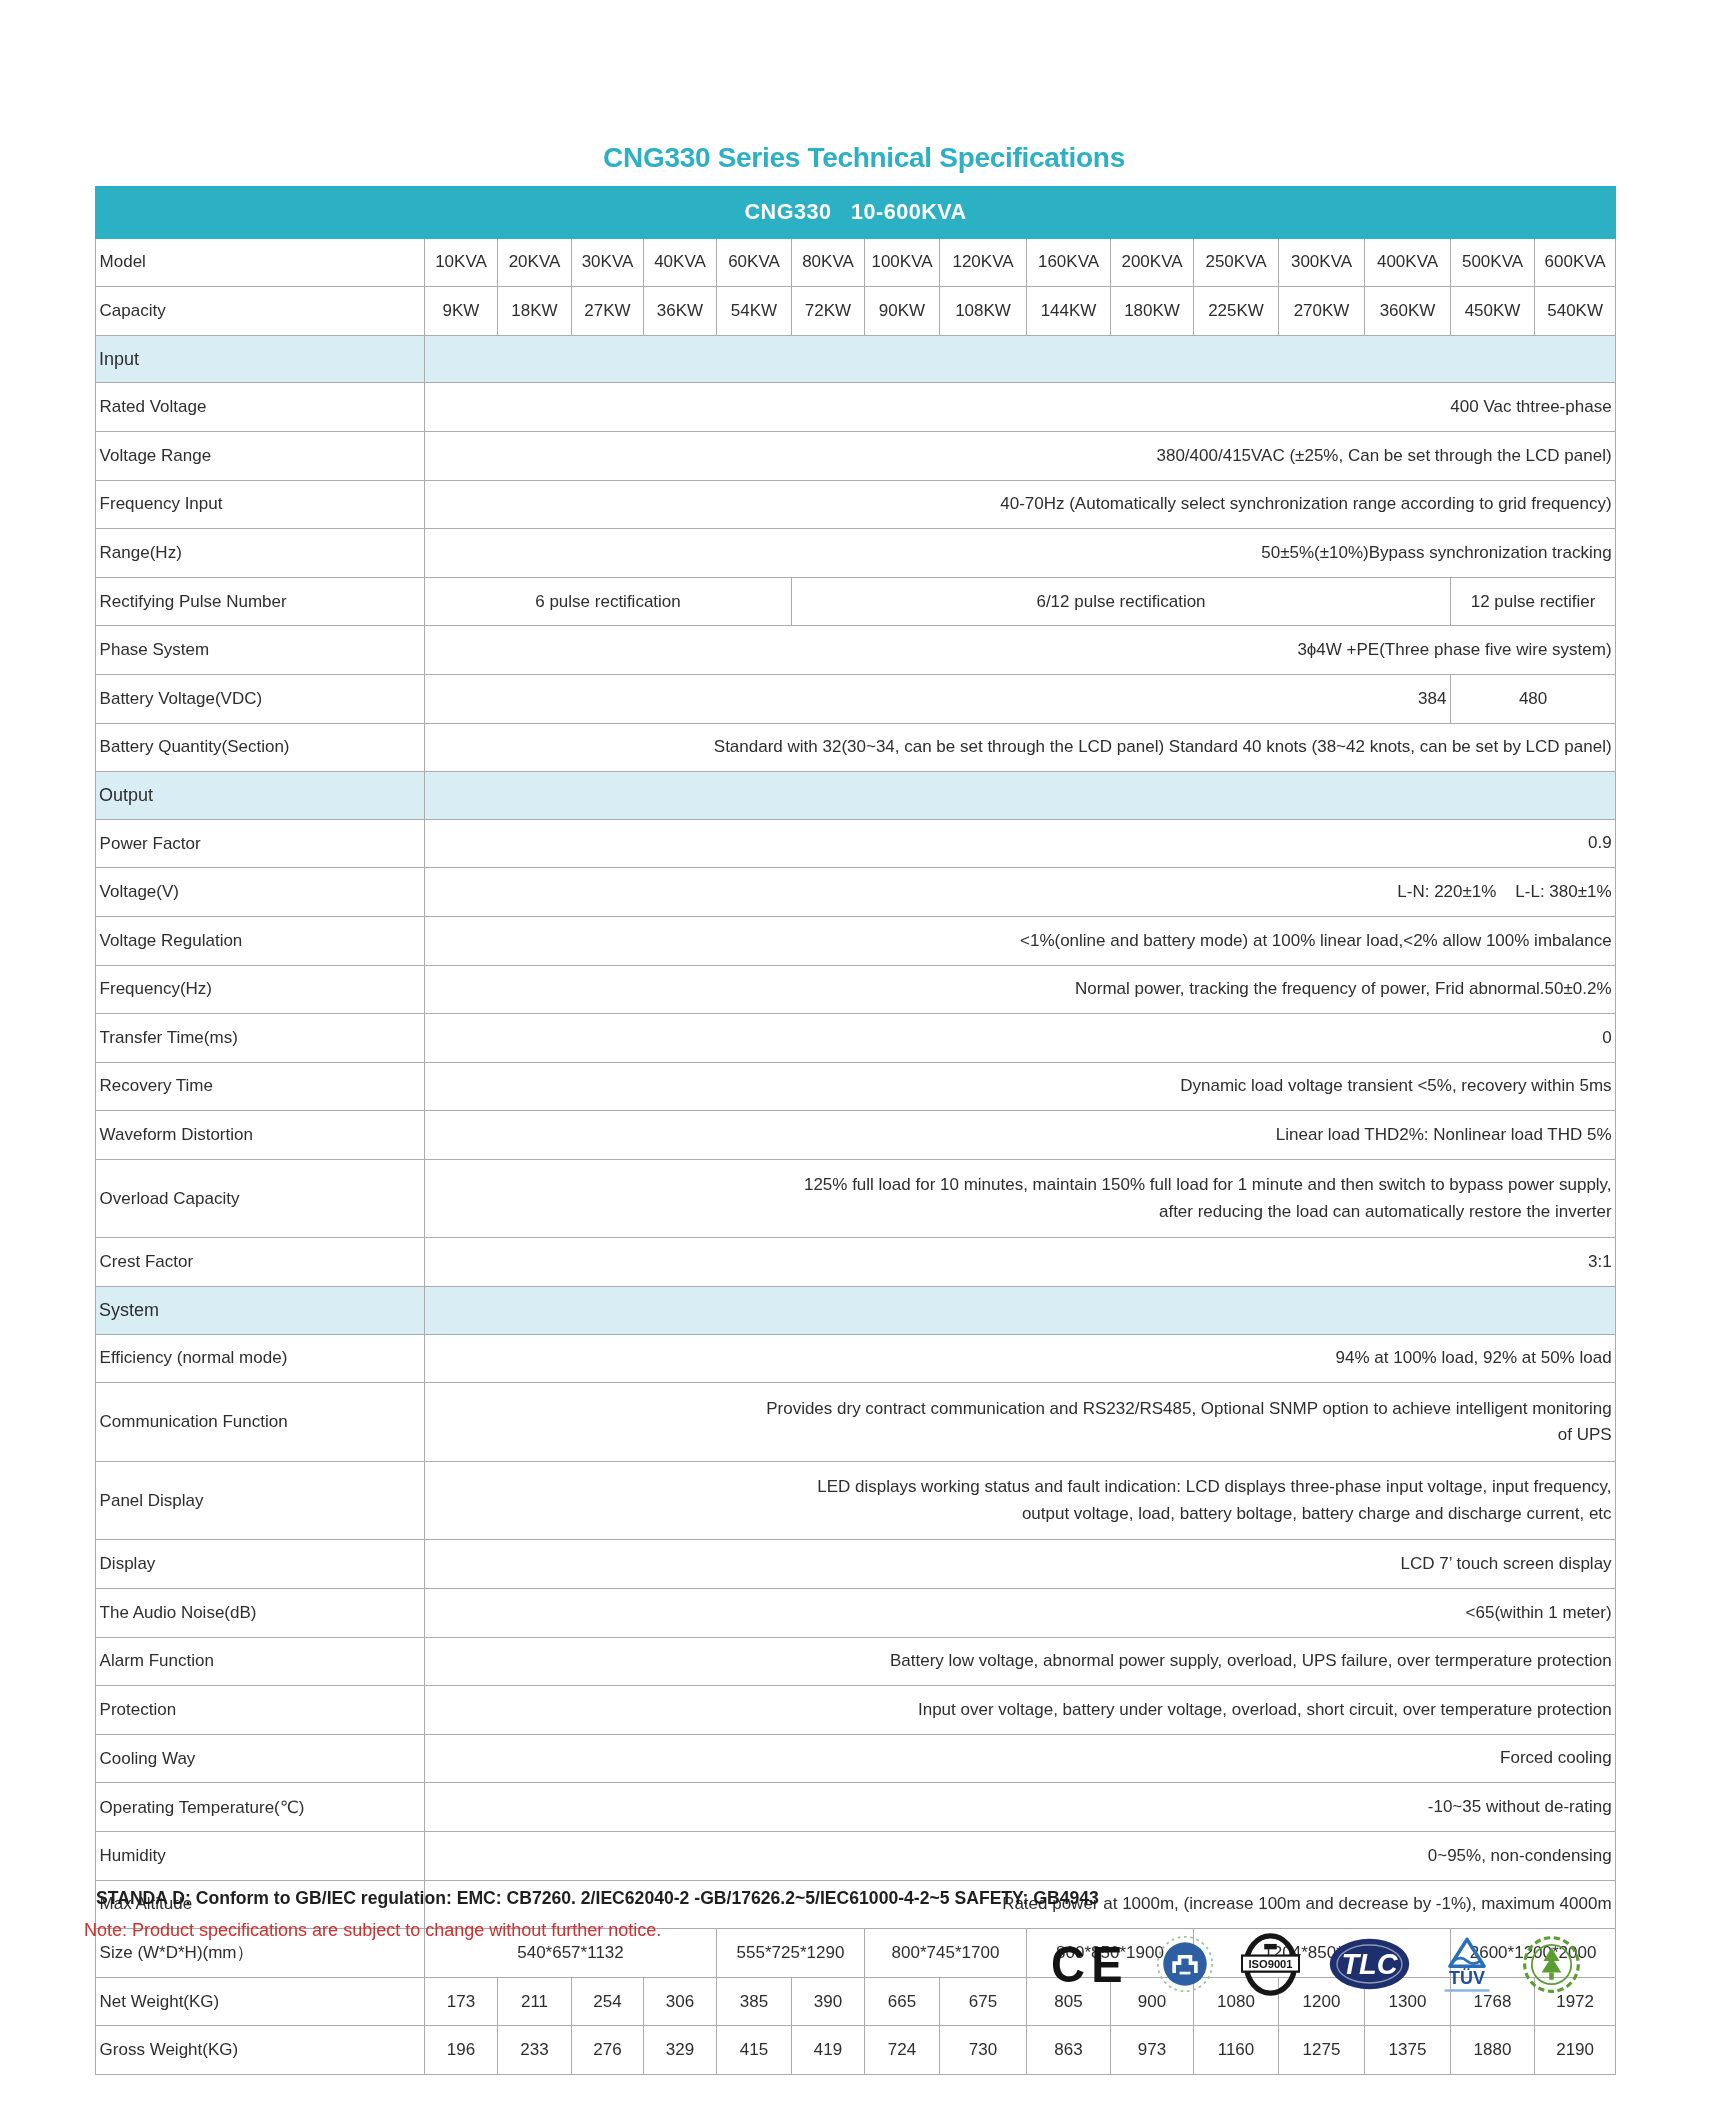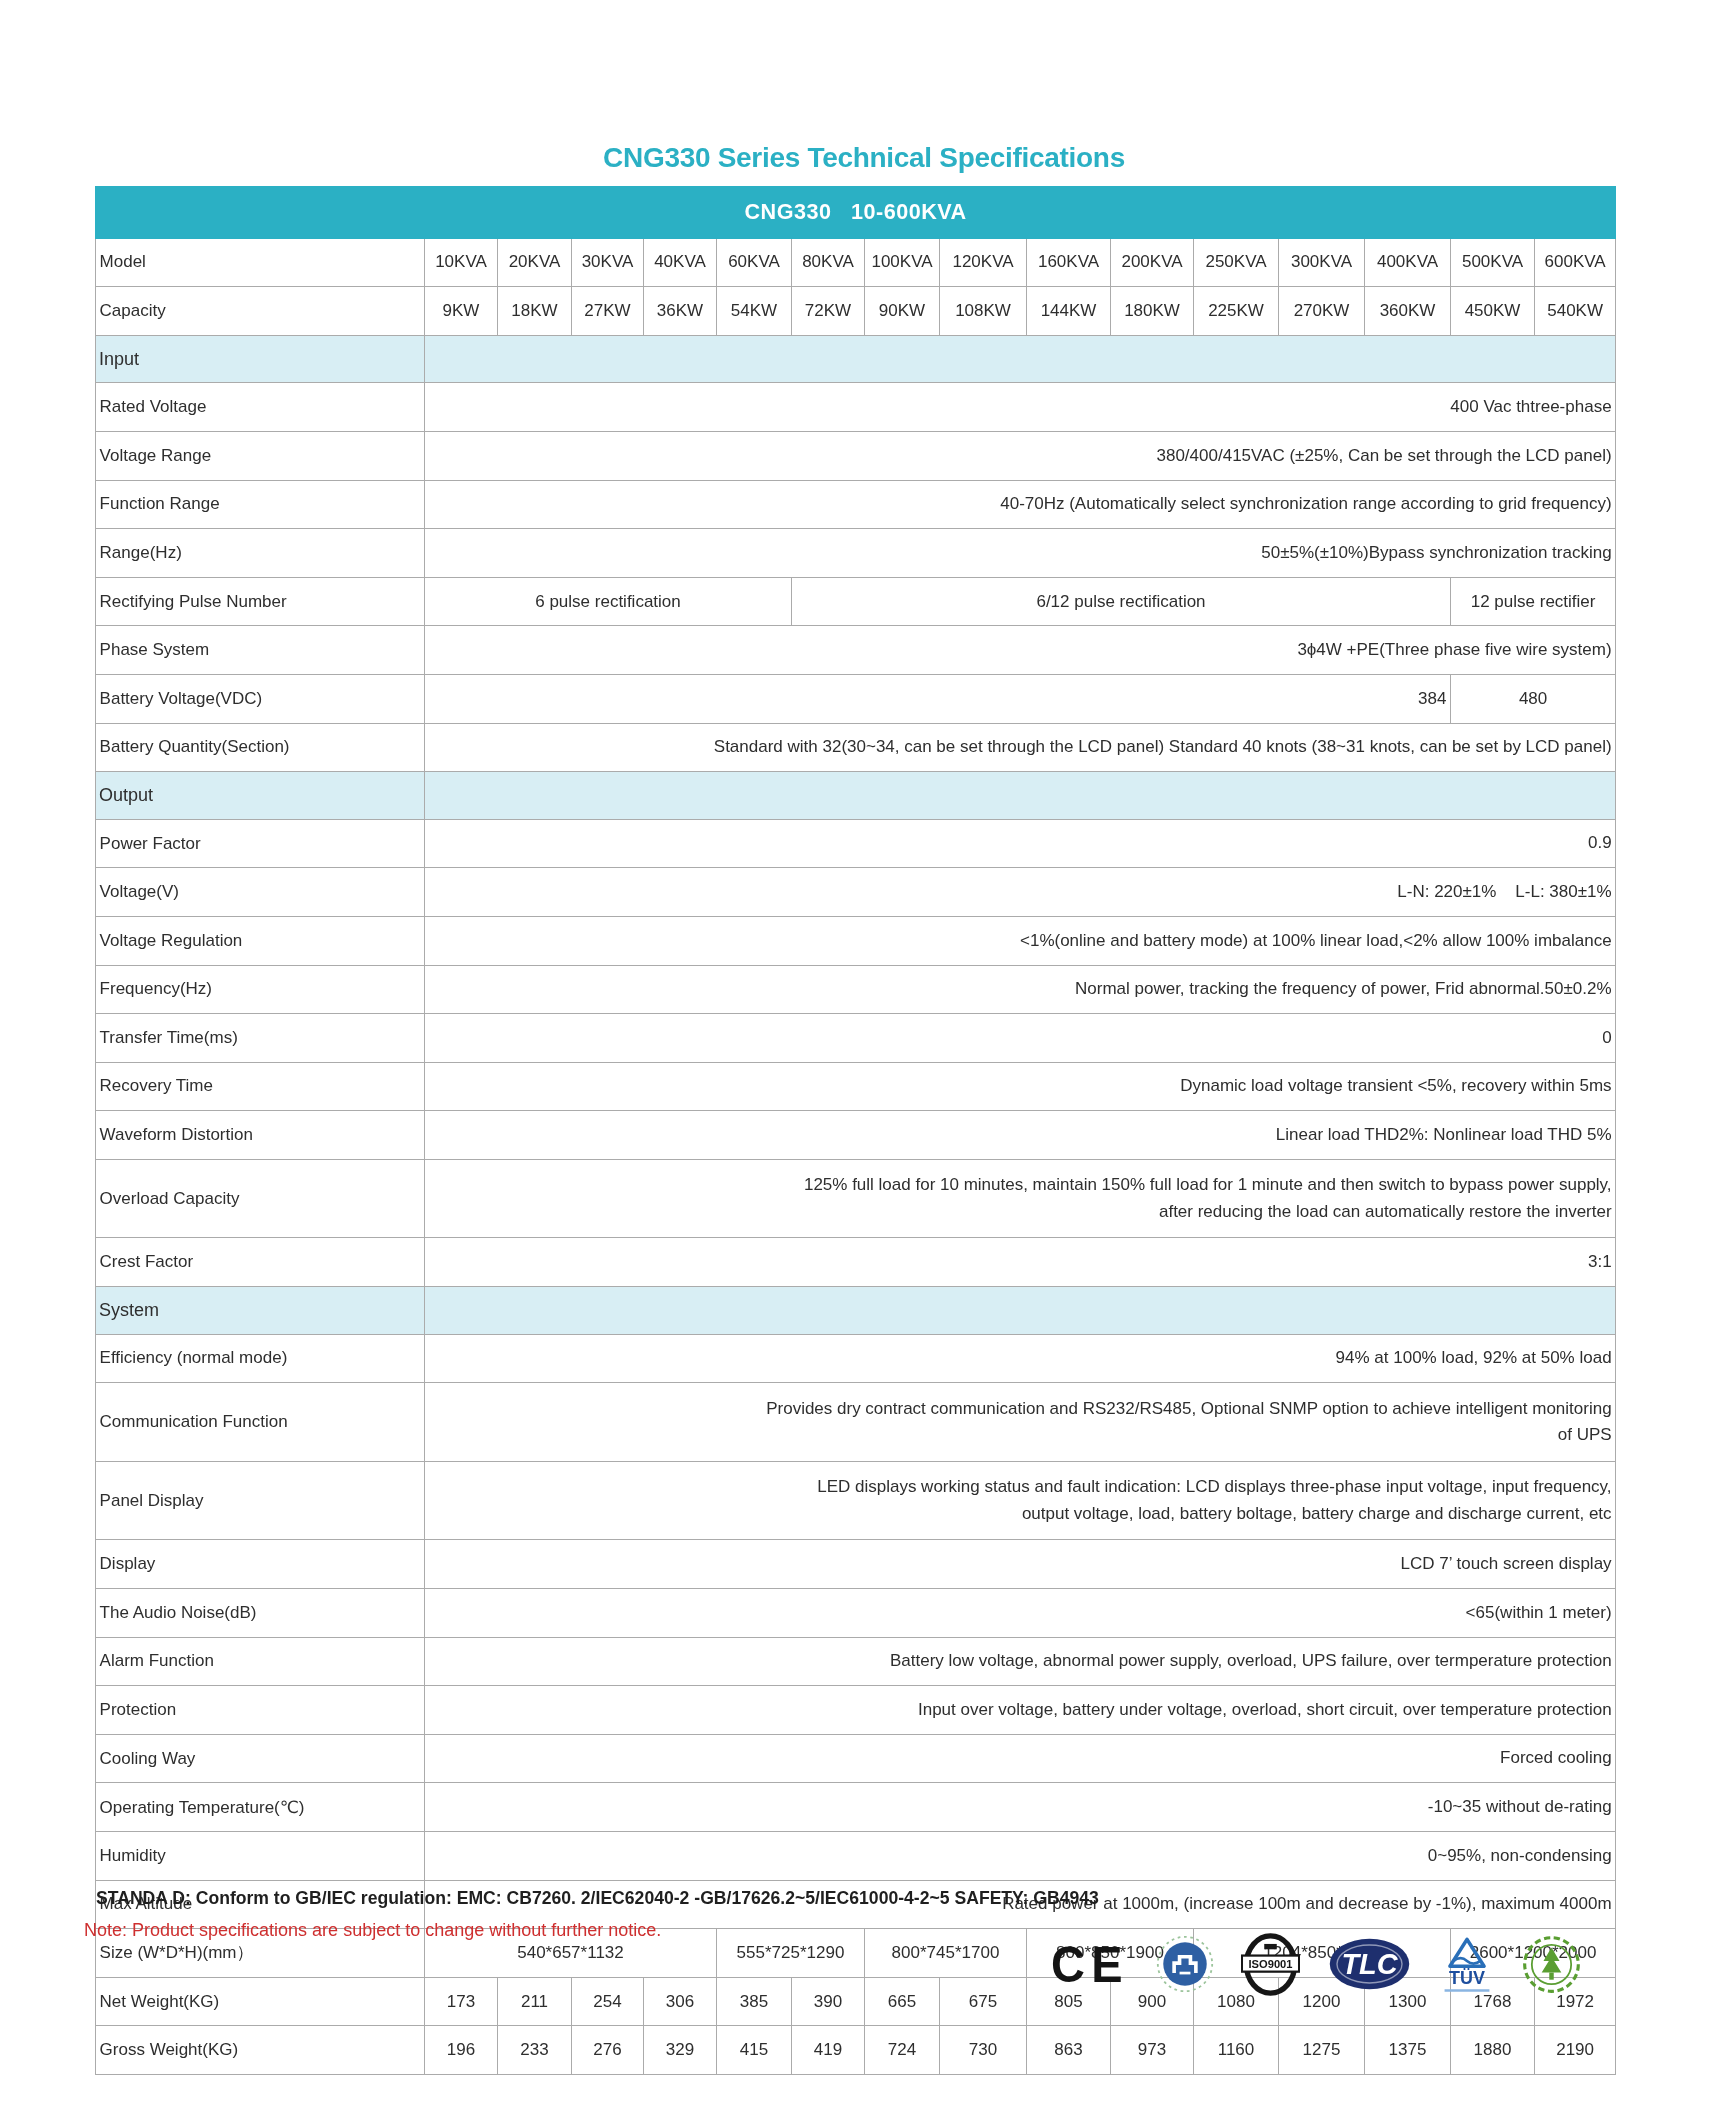--- a/index.html
+++ b/index.html
@@ -134,21 +134,21 @@
           </tr>
           <tr>
             <td class="label">Rated Voltage</td>
             <td colspan="15" class="val-left">400 Vac thtree-phase</td>
           </tr>
           <tr>
             <td class="label">Voltage Range</td>
             <td colspan="15" class="val-left">380/400/415VAC (±25%, Can be set through the LCD panel)</td>
           </tr>
           <tr>
-            <td class="label">Function Range</td>
+            <td class="label">Frequency Input</td>
             <td colspan="15" class="val-left">40-70Hz (Automatically select synchronization range according to grid frequency)</td>
           </tr>
           <tr>
             <td class="label">Range(Hz)</td>
             <td colspan="15" class="val-left">50±5%(±10%)Bypass synchronization tracking</td>
           </tr>
           <tr>
             <td class="label">Rectifying Pulse Number</td>
             <td colspan="5" class="val-center">6 pulse rectification</td>
             <td colspan="8" class="val-center">6/12 pulse rectification</td>
@@ -158,21 +158,21 @@
             <td class="label">Phase System</td>
             <td colspan="15" class="val-left">3ϕ4W +PE(Three phase five wire system)</td>
           </tr>
           <tr>
             <td class="label">Battery Voltage(VDC)</td>
             <td colspan="13" class="val-left">384</td>
             <td colspan="2" class="val-center">480</td>
           </tr>
           <tr>
             <td class="label">Battery Quantity(Section)</td>
-            <td colspan="15" class="val-left">Standard with 32(30~34, can be set through the LCD panel) Standard 40 knots (38~31 knots, can be set by LCD panel)</td>
+            <td colspan="15" class="val-left">Standard with 32(30~34, can be set through the LCD panel) Standard 40 knots (38~42 knots, can be set by LCD panel)</td>
           </tr>
           <tr class="section">
             <td>Output</td>
             <td colspan="15" class="section-right"></td>
           </tr>
           <tr>
             <td class="label">Power Factor</td>
             <td colspan="15" class="val-left">0.9</td>
           </tr>
           <tr>

